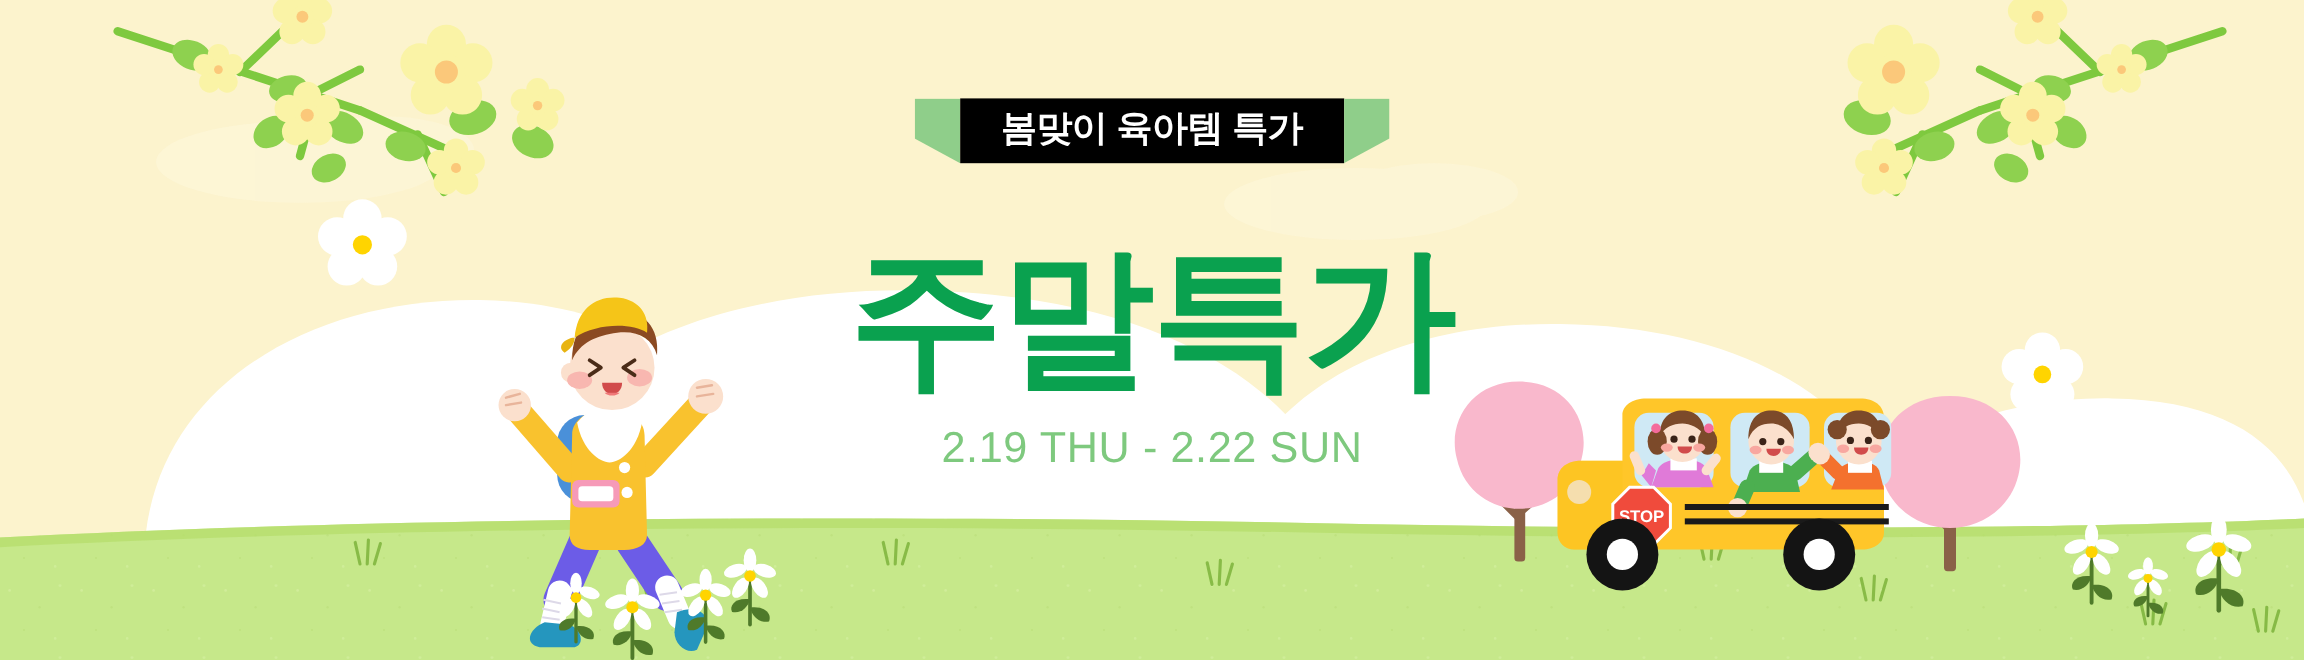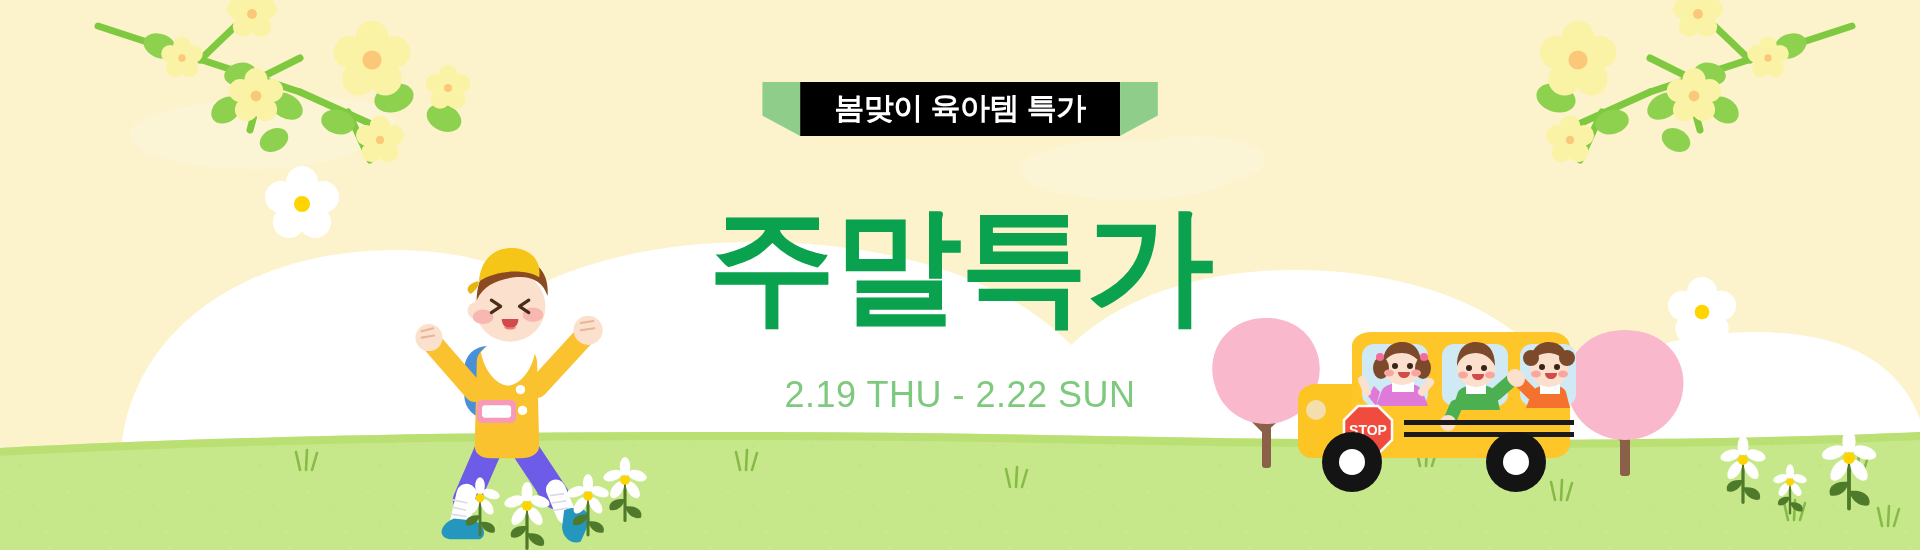--- a/index.html
+++ b/index.html
@@ -62,21 +62,20 @@
   .date {
     position:absolute;
     left:50%; top:352px;
     transform:translateX(-50%);
     color:#7ec97e;
     font-size:36px;
     font-weight:normal;
     letter-spacing:0.5px;
     white-space:nowrap;
     z-index:20;
-    margin-top:22px;
   }
 </style>
 </head>
 <body>
 
 <div class="banner">
 
   <svg class="layer svg-layer" viewBox="0 0 1920 550">
     <defs>
       <pattern id="grassTex" width="60" height="60" patternUnits="userSpaceOnUse">

